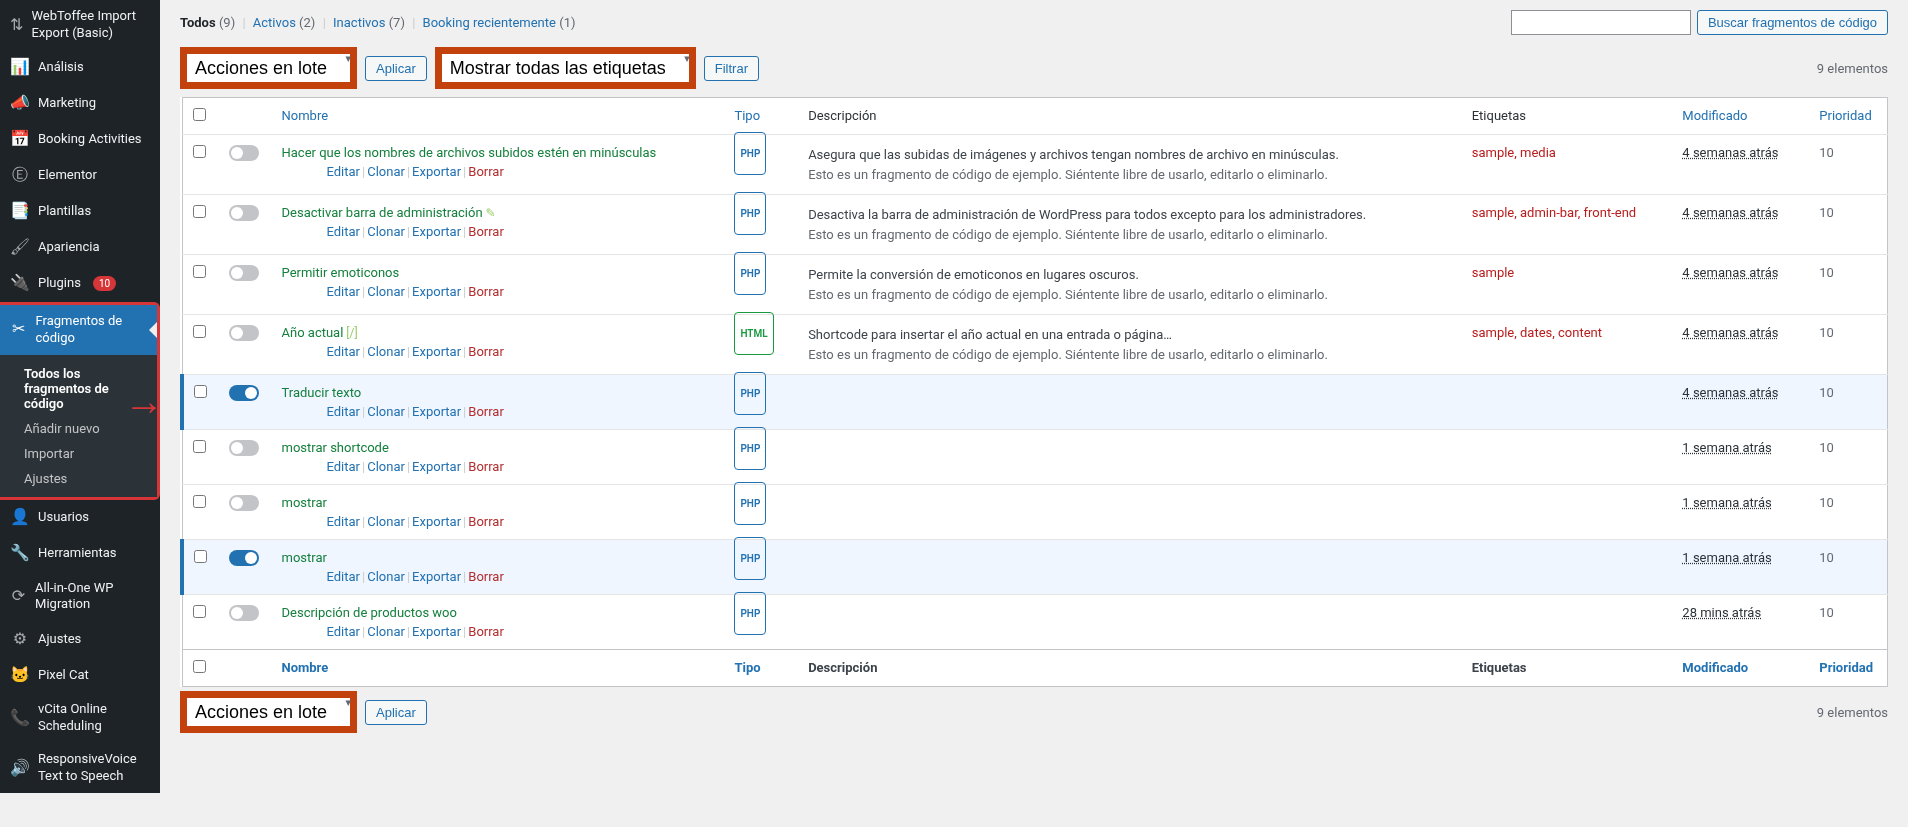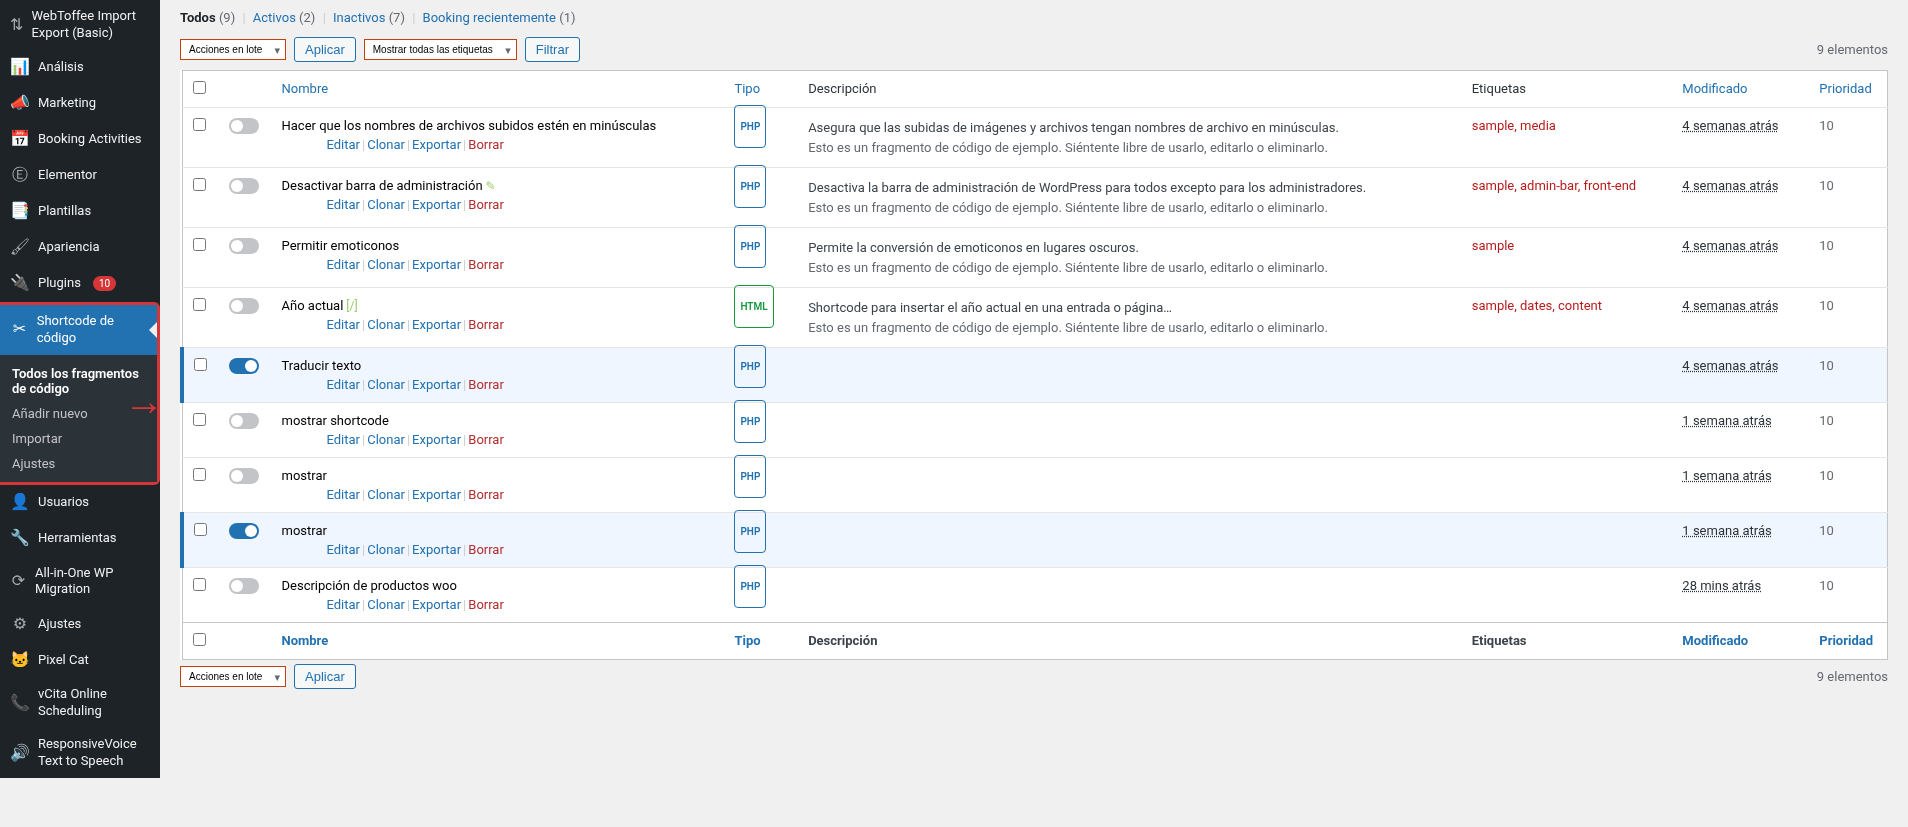--- a/index.html
+++ b/index.html
@@ -5,35 +5,35 @@
 * { box-sizing: border-box; margin: 0; padding: 0; }
 body { font-family: -apple-system, BlinkMacSystemFont, "Segoe UI", Roboto, sans-serif; font-size: 13px; color: #3c434a; background: #f0f0f1; display: flex; width: 1908px; }
 a { color: #2271b1; text-decoration: none; }
 .sidebar { width: 160px; background: #1d2327; color: #f0f0f1; flex-shrink: 0; }
 .sidebar .item { display: flex; align-items: center; padding: 8px 8px 8px 10px; font-size: 13px; color: #f0f0f1; cursor: pointer; gap: 8px; line-height: 1.3; }
 .sidebar .item.active { background: #2271b1; color: #fff; position: relative; }
 .sidebar .item.active::after { content: ""; position: absolute; right: 0; top: 50%; transform: translateY(-50%); border: 8px solid transparent; border-right-color: #f0f0f1; }
 .sidebar .ico { width: 20px; height: 20px; display: inline-flex; align-items: center; justify-content: center; color: #a7aaad; font-size: 16px; }
 .sidebar .item.active .ico { color: #fff; }
 .sidebar .badge { background: #d63638; color: #fff; border-radius: 9px; font-size: 10px; padding: 1px 6px; margin-left: 4px; }
-.sidebar .sub { background: #2c3338; padding: 6px 0; }
+.sidebar .sub { background: #2c3338; padding: 6px 12px; }
 .sidebar .sub .subitem { padding: 5px 12px; font-size: 13px; color: #c3c4c7; cursor: pointer; }
 .sidebar .sub .subitem.current { color: #fff; font-weight: 600; }
 .sidebar .highlight { border: 3px solid #d63638; border-left: none; border-radius: 0 6px 6px 0; }
 .main { flex: 1; padding: 0 20px 20px 20px; position: relative; }
 .topbar { display: flex; align-items: center; justify-content: space-between; padding: 10px 0 8px; }
 .filters { font-size: 13px; }
 .filters .sep { color: #ccc; margin: 0 4px; }
 .filters .cnt { color: #646970; }
 .filters a { color: #2271b1; }
 .filters strong { color: #1d2327; }
 .searchwrap { display: flex; gap: 6px; }
 .searchwrap input[type=text] { border: 1px solid #8c8f94; padding: 4px 6px; width: 180px; font-size: 13px; }
 .btn { border: 1px solid #2271b1; color: #2271b1; background: #f6f7f7; padding: 4px 10px; border-radius: 3px; cursor: pointer; font-size: 13px; }
-.sel { border: 1px solid #c2410c; padding: 4px 22px 4px 8px; font-size: 10px; background: #fff; appearance: none; position: relative; }
+.sel { border: 7px solid #c2410c; padding: 4px 22px 4px 8px; font-size: 18px; background: #fff; appearance: none; position: relative; }
 .sel-wrap { position: relative; display: inline-block; }
 .sel-wrap::after { content: "▾"; position: absolute; right: 6px; top: 5px; color: #646970; pointer-events: none; font-size: 11px; }
 .actionsrow { display: flex; align-items: center; gap: 8px; padding: 4px 0 8px; }
 .countright { margin-left: auto; color: #646970; font-size: 13px; }
 table.wp { width: 100%; border-collapse: collapse; background: #fff; border: 1px solid #c3c4c7; }
 table.wp th, table.wp td { text-align: left; padding: 10px; vertical-align: top; }
 table.wp thead th { font-weight: 400; font-size: 13px; }
 table.wp thead th a { color: #2271b1; }
 table.wp thead th.txt { color: #2c3338; }
 table.wp tbody tr { border-top: 1px solid #e5e5e5; }
@@ -43,21 +43,21 @@
 .col-name { width: 430px; }
 .col-type { width: 70px; }
 .col-desc { width: 630px; }
 .col-tags { width: 200px; }
 .col-mod { width: 130px; }
 .col-pri { width: 70px; text-align: right; }
 .toggle { width: 30px; height: 16px; border-radius: 8px; background: #c3c4c7; position: relative; cursor: pointer; display: inline-block; }
 .toggle::after { content: ""; width: 12px; height: 12px; background: #fff; border-radius: 50%; position: absolute; top: 2px; left: 2px; transition: .15s; }
 .toggle.on { background: #2271b1; }
 .toggle.on::after { left: 16px; }
-.snippet-title { color: #000000; font-size: 13px; }
+.snippet-title { color: #15803d; font-size: 13px; }
 .rowacts { margin-top: 4px; font-size: 13px; margin-left: 45px; }
 .rowacts a { color: #2271b1; }
 .rowacts .del { color: #b32d2e; }
 .rowacts .sep { color: #ccc; margin: 0 2px; }
 .type-badge { border: 1px solid #2271b1; color: #2271b1; border-radius: 4px; padding: 15px 5px; font-size: 10px; font-weight: 600; }
 .type-badge.html { border-color: #18993f; color: #18993f; }
 .desc { color: #3c434a; font-size: 13px; line-height: 1.5; }
 .desc .note { color: #646970; margin-top: 0; display: block; }
 .tags a { color: #b91c1c; }
 .mod a { color: #2c3338; text-decoration: underline dotted; }
@@ -100,21 +100,21 @@
         <span>Apariencia</span>
       </div>
       <div class="item">
         <span class="ico">🔌</span>
         <span>Plugins</span>
         <span class="badge">10</span>
       </div>
       <div class="highlight">
         <div class="item active">
           <span class="ico">✂</span>
-          <span>Shortcode de código</span>
+          <span>Fragmentos de código</span>
         </div>
         <div class="sub">
           <div class="subitem current">Todos los fragmentos de código</div>
           <div class="subitem">Añadir nuevo</div>
           <div class="subitem">Importar</div>
           <div class="subitem">Ajustes</div>
         </div>
       </div>
       <div class="item">
         <span class="ico">👤</span>
@@ -152,20 +152,24 @@
 
   <div class="topbar">
     <div class="filters">
       <strong>Todos</strong> <span class="cnt">(9)</span>
       <span class="sep">|</span>
       <a href="#">Activos</a> <span class="cnt">(2)</span>
       <span class="sep">|</span>
       <a href="#">Inactivos</a> <span class="cnt">(7)</span>
       <span class="sep">|</span>
       <a href="#">Booking recientemente</a> <span class="cnt">(1)</span>
+    </div>
+    <div class="searchwrap">
+      <input type="text" style="">
+      <button class="btn">Buscar fragmentos de código</button>
     </div>
   </div>
 
   <div class="actionsrow">
     <span class="sel-wrap"><select class="sel"><option>Acciones en lote</option></select></span>
     <button class="btn">Aplicar</button>
     <span class="sel-wrap"><select class="sel"><option>Mostrar todas las etiquetas</option></select></span>
     <button class="btn">Filtrar</button>
     <span class="countright">9 elementos</span>
   </div>

